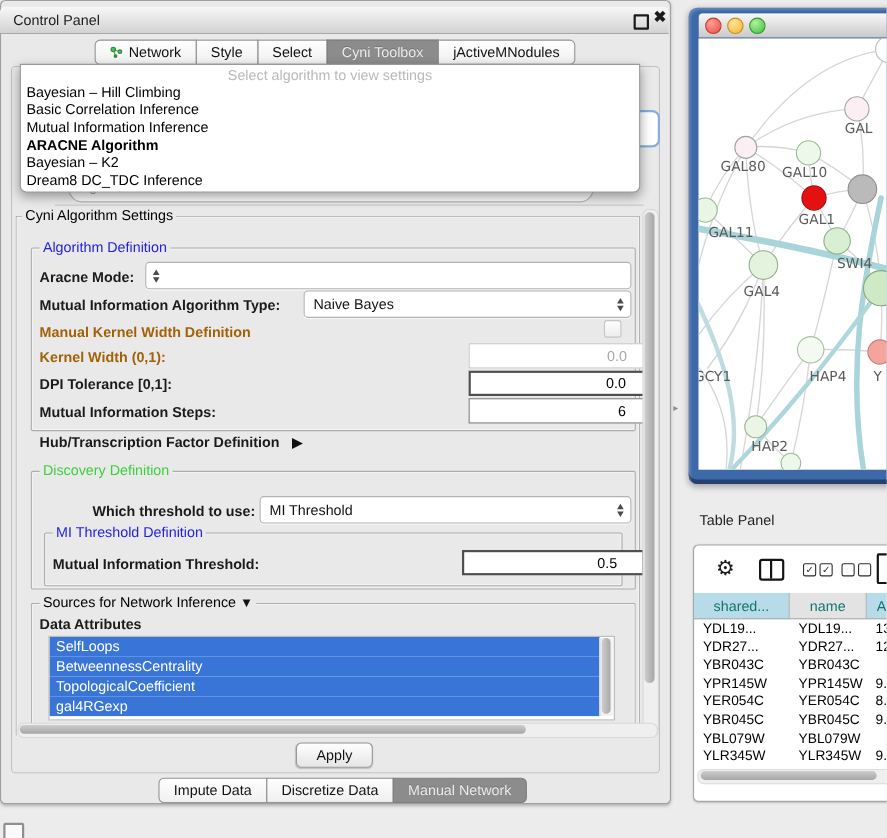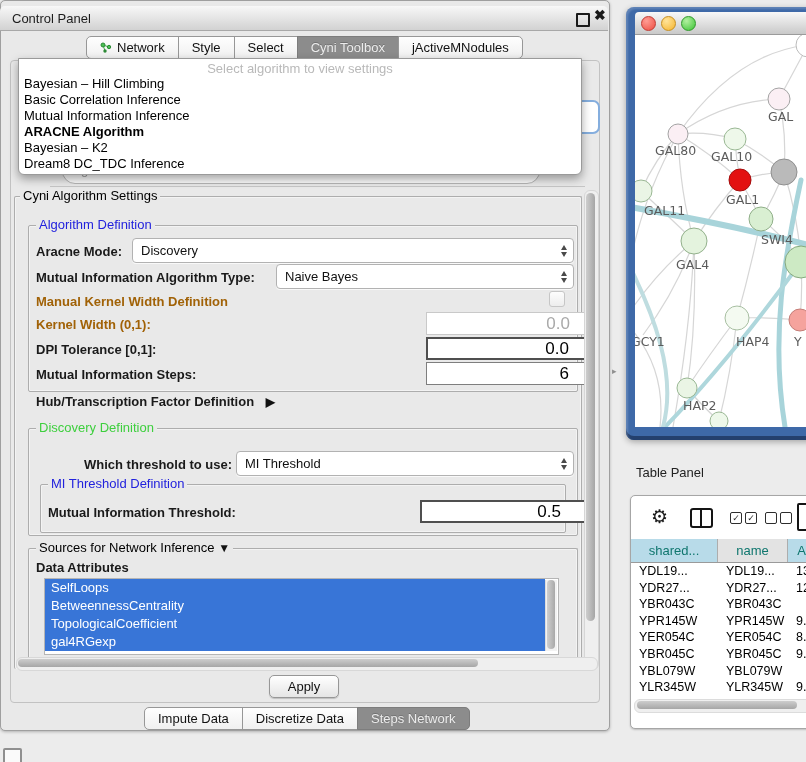--- a/index.html
+++ b/index.html
@@ -43,21 +43,21 @@
   .lbl.dis{color:#a16207}
   .blue{color:#2222dd}
   .green{color:#3ecf3e}
   
   .combo{position:absolute;background:#fff;border:1px solid #b2b2b2;border-radius:4px;display:flex;align-items:center;
          font-size:13px;color:#111;box-shadow:0 1px 0 rgba(255,255,255,.7)}
   .combo .txt{flex:1;padding-left:8px;white-space:nowrap;overflow:hidden}
   .combo .arrows{width:18px;display:flex;flex-direction:column;align-items:center;gap:2px}
   .tri-up{width:0;height:0;border-left:3.5px solid transparent;border-right:3.5px solid transparent;border-bottom:5px solid #4a4a4a}
   .tri-down{width:0;height:0;border-left:3.5px solid transparent;border-right:3.5px solid transparent;border-top:5px solid #4a4a4a}
-  .field{position:absolute;background:#fff;font-size:17px;color:#000;display:flex;align-items:center;justify-content:flex-end;padding-right:23px}
+  .field{position:absolute;background:#fff;font-size:13px;color:#000;display:flex;align-items:center;justify-content:flex-end;padding-right:23px}
   
   #attr-list{left:44px;top:578px;width:513px;height:75px;background:#fff;border:1px solid #b5b5b5;overflow:hidden;z-index:2}
   .attr-item{height:18px;line-height:18px;background:#3875d7;color:#fff;font-size:13px;padding-left:6px;margin-right:13px;white-space:nowrap}
   #attr-vscroll{left:545px;top:580px;width:11px;height:71px;background:#f2f2f2;border-left:1px solid #ddd;z-index:3}
   #attr-vthumb{left:546.5px;top:580px;width:8px;height:69px;background:linear-gradient(90deg,#cfcfcf,#a9a9a9);border-radius:4px;z-index:4}
   
   #settings-vscroll{left:584px;top:190px;width:13px;height:478px;background:#efefef;border:1px solid #d6d6d6;border-radius:6px}
   #settings-vthumb{left:586px;top:193px;width:9px;height:428px;background:linear-gradient(90deg,#cdcdcd,#a6a6a6);border-radius:5px}
   #settings-hscroll{left:16px;top:657px;width:580px;height:12px;background:#efefef;border:1px solid #d8d8d8;border-radius:6px}
   #settings-hthumb{left:18px;top:659px;width:460px;height:8px;background:linear-gradient(#cdcdcd,#a6a6a6);border-radius:4px}
@@ -157,21 +157,20 @@
 </div>
 
 <div class="abs group" style="left:14px;top:196px;width:566px;height:472px;border-bottom:none"></div>
 <div class="gtitle" style="left:20px;top:189px">Cyni Algorithm Settings</div>
 
 <div class="abs group" style="left:28px;top:225px;width:548px;height:165px"></div>
 <div class="gtitle blue" style="left:36px;top:218px">Algorithm Definition</div>
 
 <div class="lbl" style="left:36px;top:244px">Aracne Mode:</div>
 <div class="combo" style="left:132px;top:238px;width:440px;height:23px">
-  <span class="txt">Discovery</span>
   <span class="arrows">
       <span class="tri-up"></span>
       <span class="tri-down"></span>
     </span>
 </div>
 
 <div class="lbl" style="left:36px;top:270px">Mutual Information Algorithm Type:</div>
 <div class="combo" style="left:276px;top:264px;width:296px;height:23px">
   <span class="txt">Naive Bayes</span>
   <span class="arrows">
@@ -237,21 +236,21 @@
 <div class="btn" style="left:269px;top:675px;width:68px;height:21px;line-height:21px">Apply</div>
 
 <div class="abs tabbar" id="bottom-tabs">
   <div class="tab first">
       <span>Impute Data</span>
     </div>
   <div class="tab">
       <span>Discretize Data</span>
     </div>
   <div class="tab last sel">
-      <span>Steps Network</span>
+      <span>Manual Network</span>
     </div>
 </div>
 
 <div class="abs" id="net-win"></div>
 <div class="abs" id="net-title"></div>
 <div class="light" id="light-red"></div>
 <div class="light" id="light-yellow"></div>
 <div class="light" id="light-green"></div>
 <div class="abs" id="net-canvas">
   <svg viewBox="0 0 181 392" width="181" height="392">

